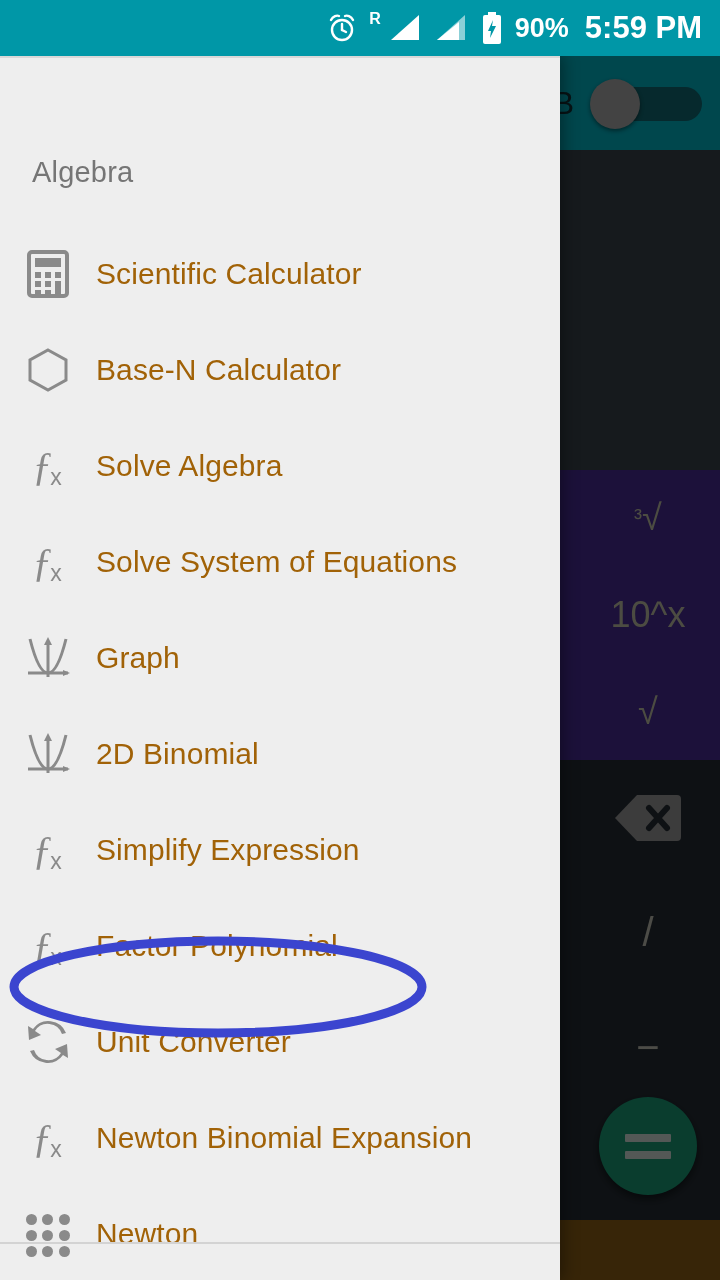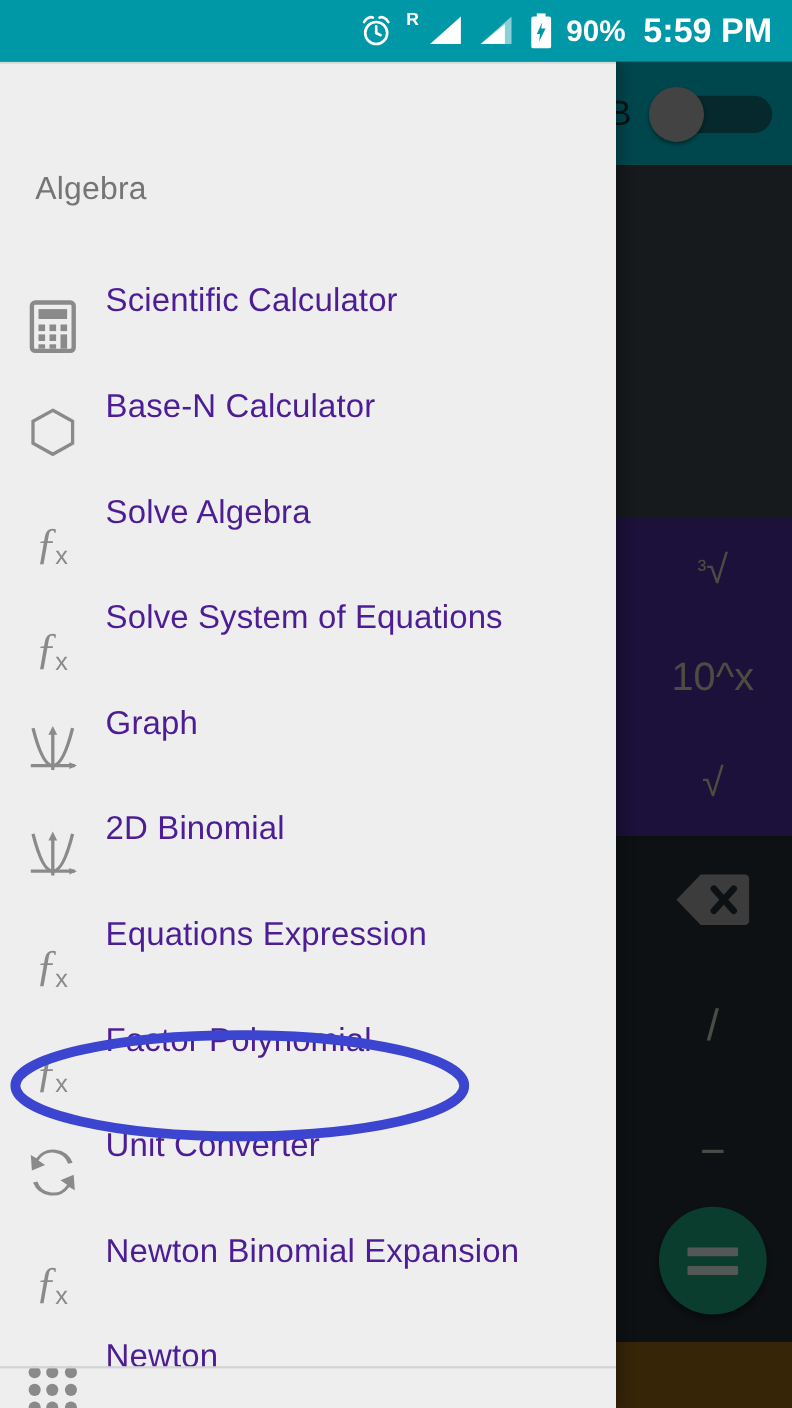--- a/index.html
+++ b/index.html
@@ -100,24 +100,24 @@
   #drawer-header{
     position:absolute; top:100px; left:32px;
     font-size:29px; color:#757575; letter-spacing:.2px;
   }
   #drawer-list{ position:absolute; top:170px; left:0; width:560px; }
   .row{
     height:96px; display:flex; align-items:center; position:relative;
   }
   .row .ico{
     width:96px; min-width:96px; height:96px;
-    display:flex; align-items:flex-end; justify-content:center;
+    display:flex; align-items:center; justify-content:center;
   }
   .row .lbl{
-    font-size:30px; color:#4c1d95; letter-spacing:.1px;
+    font-size:30px; color:#a16207; letter-spacing:.1px;
   }
   .fx{
     font-family:"Liberation Serif", serif;
     font-style:italic; font-size:40px; color:#8a8a8a;
     position:relative; line-height:1;
   }
   .fx .xs{
     font-family:"Liberation Sans", sans-serif;
     font-style:normal; font-size:23px; position:relative; top:6px; left:-2px;
   }
@@ -284,21 +284,21 @@
             <polygon points="26,4 22,12 30,12" fill="#8a8a8a"></polygon>
           </svg>
         </span>
         <span class="lbl">2D Binomial</span>
       </div>
 
       <div class="row">
         <span class="ico">
           <span class="fx">ƒ<span class="xs">x</span></span>
         </span>
-        <span class="lbl">Equations Expression</span>
+        <span class="lbl">Simplify Expression</span>
       </div>
 
       <div class="row">
         <span class="ico">
           <span class="fx">ƒ<span class="xs">x</span></span>
         </span>
         <span class="lbl">Factor Polynomial</span>
       </div>
 
       <div class="row">

